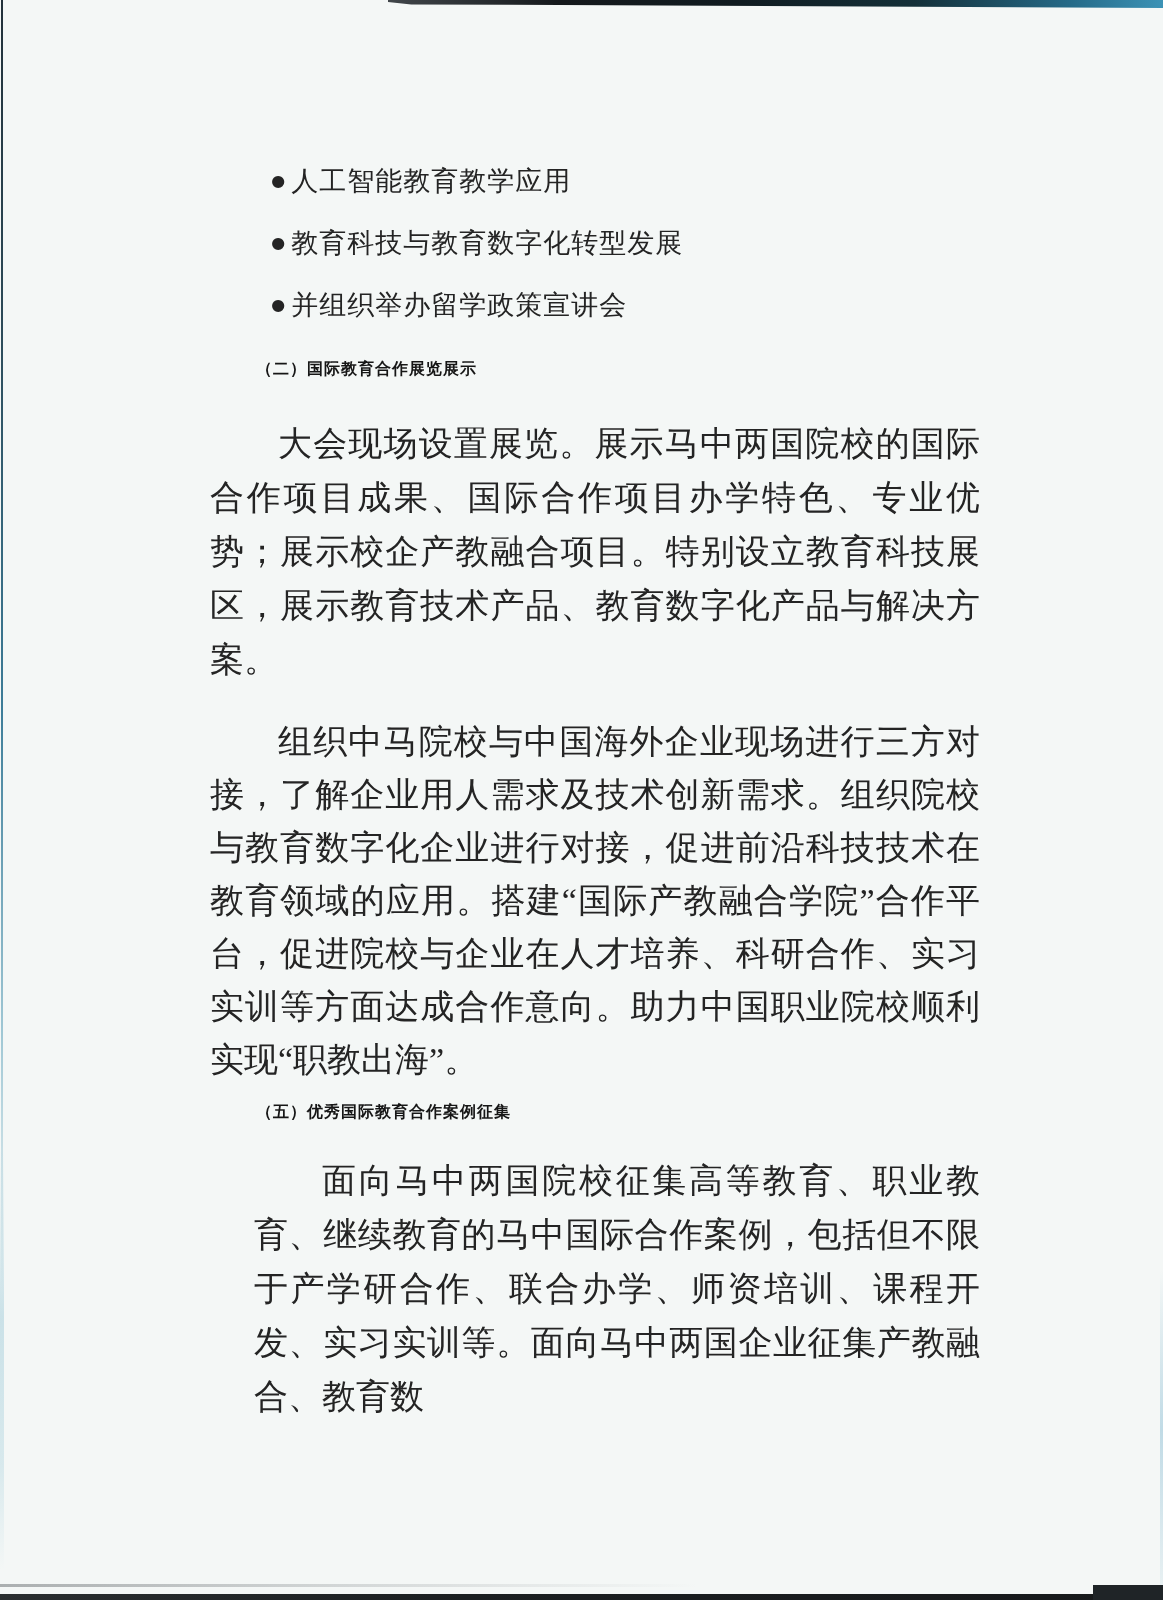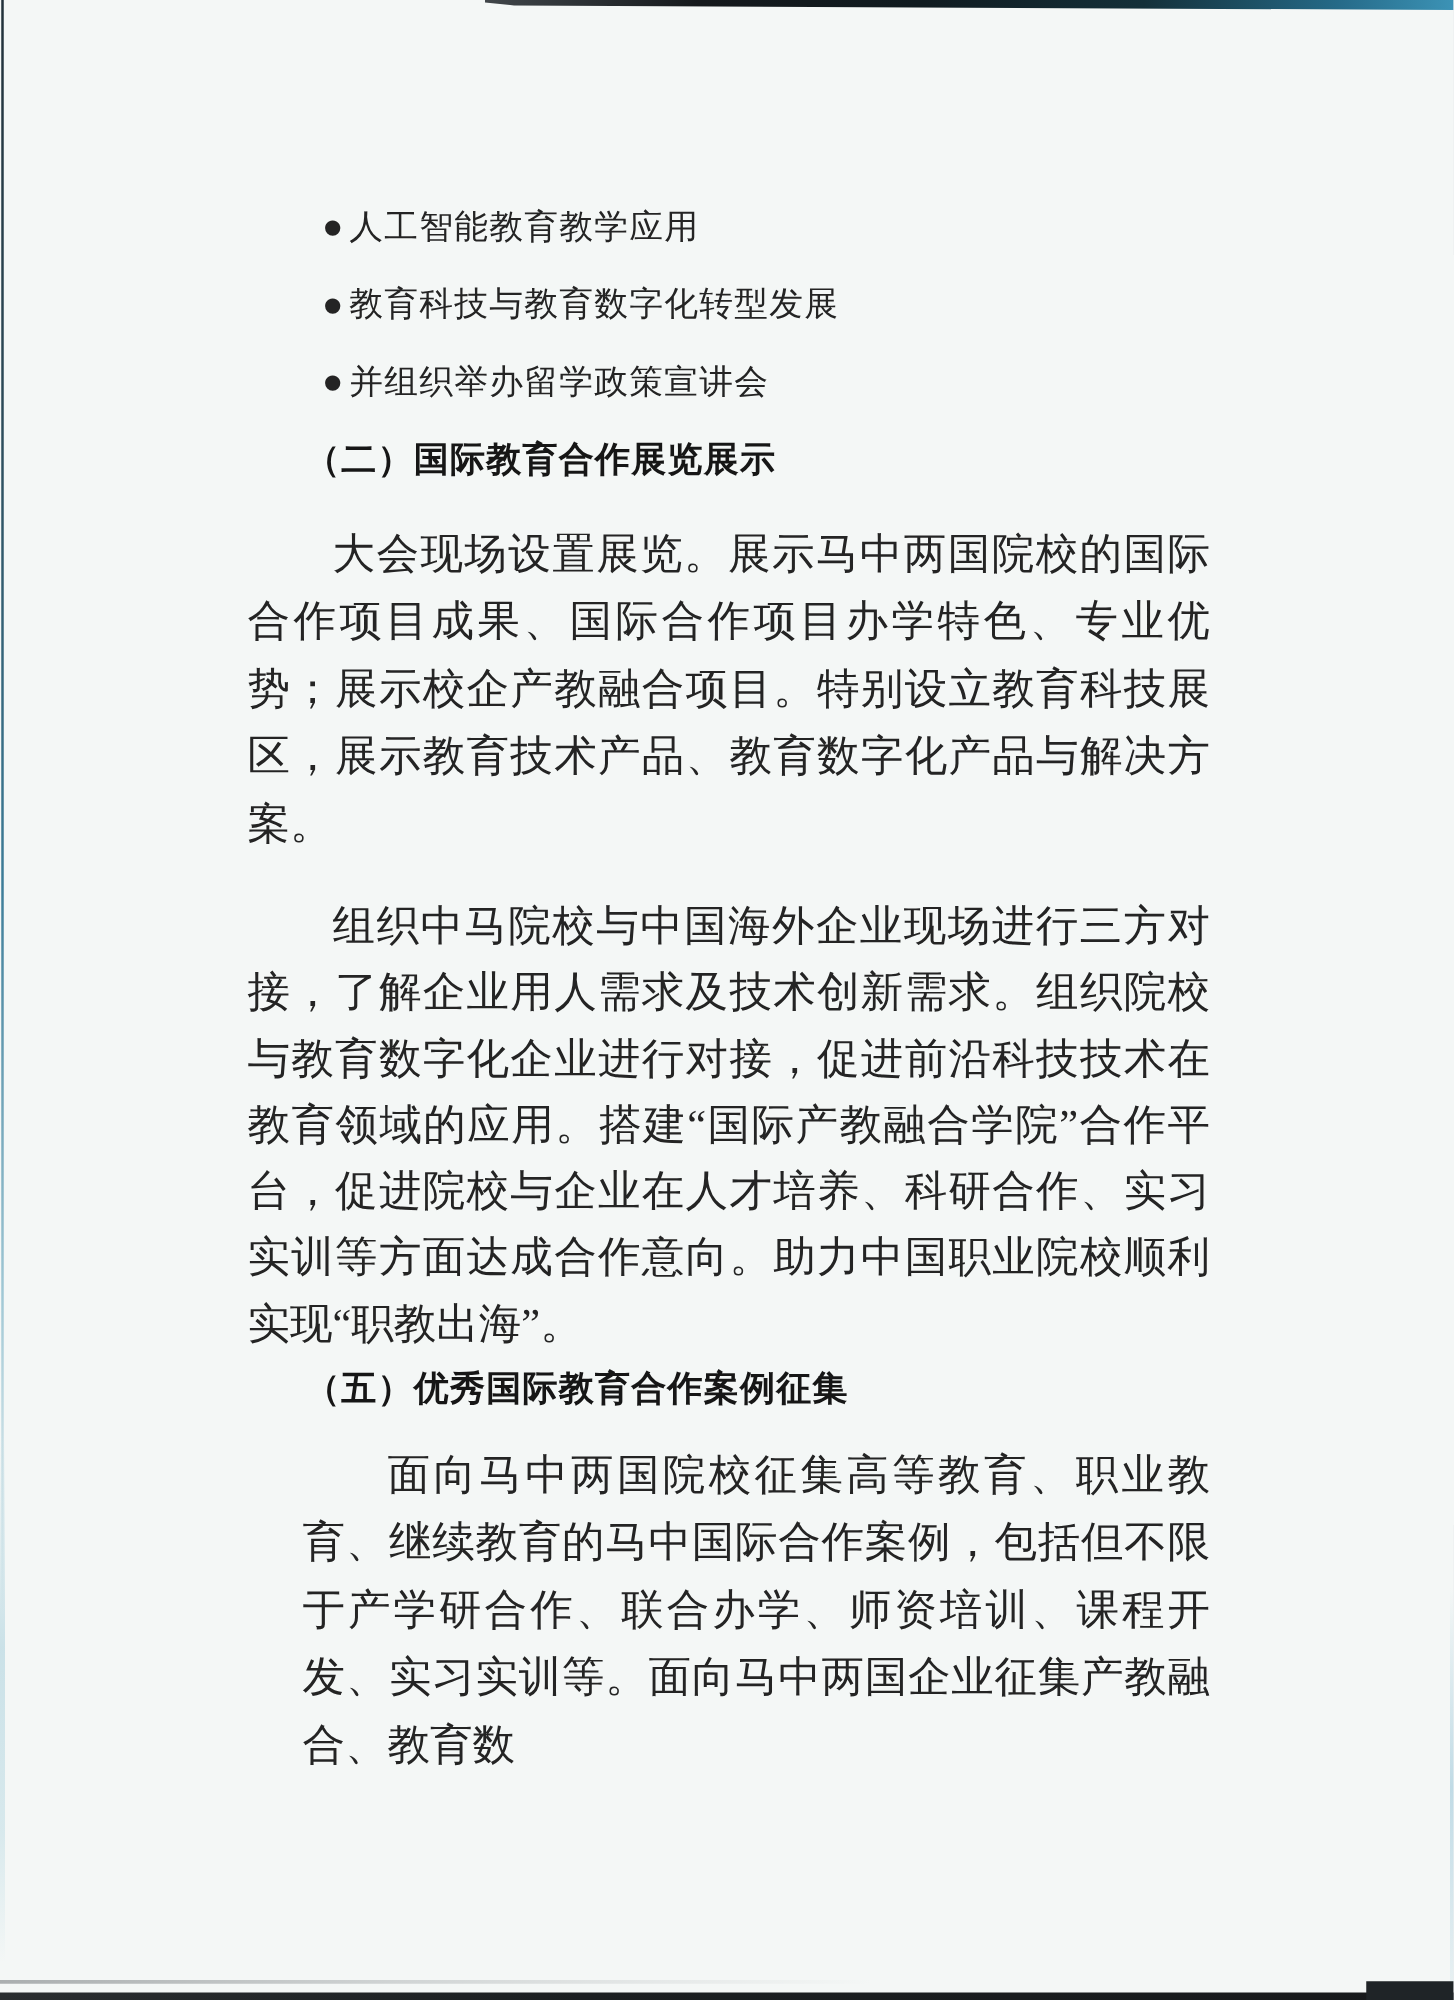--- a/index.html
+++ b/index.html
@@ -66,21 +66,21 @@
   }
   .corner-br {
     position: absolute;
     right: 0; bottom: 0;
     width: 70px; height: 15px;
     background: #1f2427;
   }
   
   .content {
     position: absolute;
-    left: 198px; top: 163px;
+    left: 210px; top: 163px;
     width: 770px;
   }
   .topics {
     list-style: none;
     margin: 0; padding: 0 0 0 60px;
   }
   .topics li {
     font-size: 27px;
     line-height: 36px;
     margin-bottom: 26px;
@@ -89,21 +89,21 @@
     white-space: nowrap;
   }
   .topics .glyph {
     display: inline-block;
     margin-right: 4px;
     transform: scale(1.05);
   }
   .doc-section h2 {
     margin: 0;
     padding-left: 46px;
-    font-size: 28px;
+    font-size: 16px;
     line-height: 40px;
     font-weight: 700;
     letter-spacing: 1px;
     color: #161616;
     white-space: nowrap;
   }
   .doc-section p {
     margin: 0;
     font-size: 34px;
     line-height: 54px;

